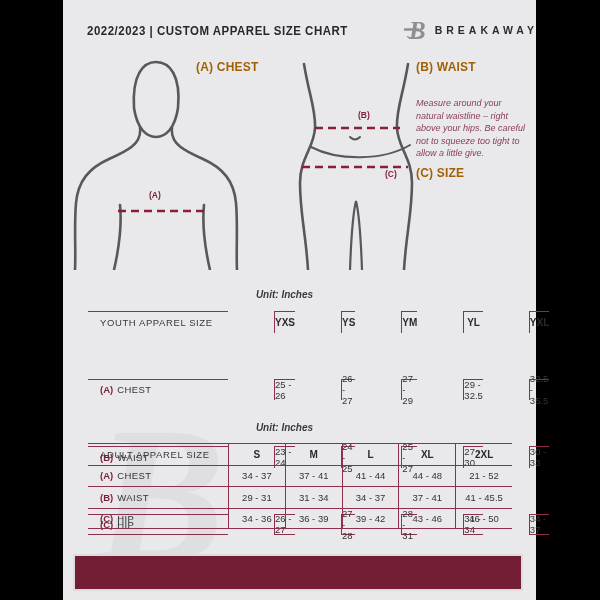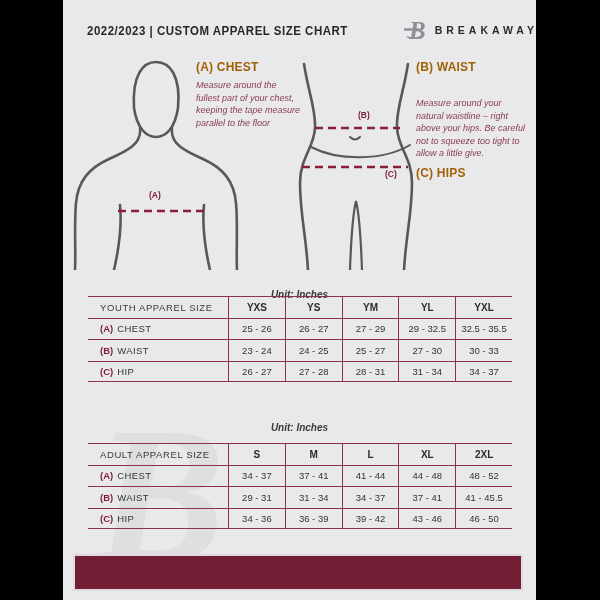--- a/index.html
+++ b/index.html
@@ -18,21 +18,21 @@
   
   .figures{position:absolute;left:0;top:50px;width:473px;height:220px;}
   .marker{position:absolute;font-weight:bold;font-size:8.5px;color:#7d1f3a;}
 
   .guide-head{position:absolute;font-weight:bold;font-size:12px;color:#a16207;letter-spacing:.2px;}
   .guide-body{position:absolute;font-style:italic;font-size:9px;line-height:12.5px;color:#8a3b56;}
 
   
   .sec-title{position:absolute;left:0;width:473px;text-align:center;font-weight:bold;
        font-size:11px;color:#2b2b2e;letter-spacing:.3px;}
-  .sec-unit{position:absolute;left:16px;width:441px;text-align:center;font-style:italic;
+  .sec-unit{position:absolute;left:1px;width:441px;text-align:center;font-style:italic;
        font-size:10px;color:#3a3a3d;font-weight:bold;}
 
   
   .size-table{position:absolute;left:25px;width:424px;display:grid;
        grid-template-columns:140px repeat(5,1fr);z-index:2;}
   .cell{height:21.5px;box-sizing:border-box;display:flex;align-items:center;justify-content:center;
        border-top:1.5px solid #8e2f4e;font-size:9.5px;color:#333336;}
   .cell:not(:nth-child(6n+1)){border-left:1.2px solid #8e2f4e;}
   .cell:nth-child(n+19){border-bottom:1.5px solid #8e2f4e;}
   .cell.first{justify-content:flex-start;padding-left:12px;}
@@ -84,30 +84,29 @@
         <line x1="55" y1="161" x2="143" y2="161"></line>
         <line x1="252" y1="78" x2="337" y2="78"></line>
         <line x1="239" y1="117" x2="345" y2="117"></line>
       </g>
     </svg>
     <span class="marker" style="left:86px;top:190px;">(A)</span>
     <span class="marker" style="left:295px;top:110px;">(B)</span>
     <span class="marker" style="left:322px;top:169px;">(C)</span>
 
     <span class="guide-head" style="left:133px;top:60px;">(A) CHEST</span>
-    <span class="guide-body" style="left:133px;top:79px;width:106px;">Measure around the fullest part of your chest, keeping the tape measure parallel to the floor</span>
 
     <span class="guide-head" style="left:353px;top:60px;">(B) WAIST</span>
     <span class="guide-body" style="left:353px;top:97px;width:112px;">Measure around your natural waistline – right above your hips. Be careful not to squeeze too tight to allow a little give.</span>
 
-    <span class="guide-head" style="left:353px;top:166px;">(C) HIPS</span>
+    <span class="guide-head" style="left:353px;top:166px;">(C) SIZE</span>
 
     <div class="sec-unit" style="top:289px;">Unit: Inches</div>
 
-    <div class="size-table" style="top:296px;">
+    <div class="size-table" style="top:311px;gap:46px;">
       <div class="cell first tablehead">YOUTH APPAREL SIZE</div>
       <div class="cell colhead">YXS</div>
       <div class="cell colhead">YS</div>
       <div class="cell colhead">YM</div>
       <div class="cell colhead">YL</div>
       <div class="cell colhead">YXL</div>
 
       <div class="cell first">
         <span class="prefix">(A)</span>
         <span class="rowname">CHEST</span>
@@ -152,21 +151,21 @@
       <div class="cell colhead">2XL</div>
 
       <div class="cell first">
         <span class="prefix">(A)</span>
         <span class="rowname">CHEST</span>
       </div>
       <div class="cell">34 - 37</div>
       <div class="cell">37 - 41</div>
       <div class="cell">41 - 44</div>
       <div class="cell">44 - 48</div>
-      <div class="cell">48 - 52</div>
+      <div class="cell">21 - 52</div>
 
       <div class="cell first">
         <span class="prefix">(B)</span>
         <span class="rowname">WAIST</span>
       </div>
       <div class="cell">29 - 31</div>
       <div class="cell">31 - 34</div>
       <div class="cell">34 - 37</div>
       <div class="cell">37 - 41</div>
       <div class="cell">41 - 45.5</div>

